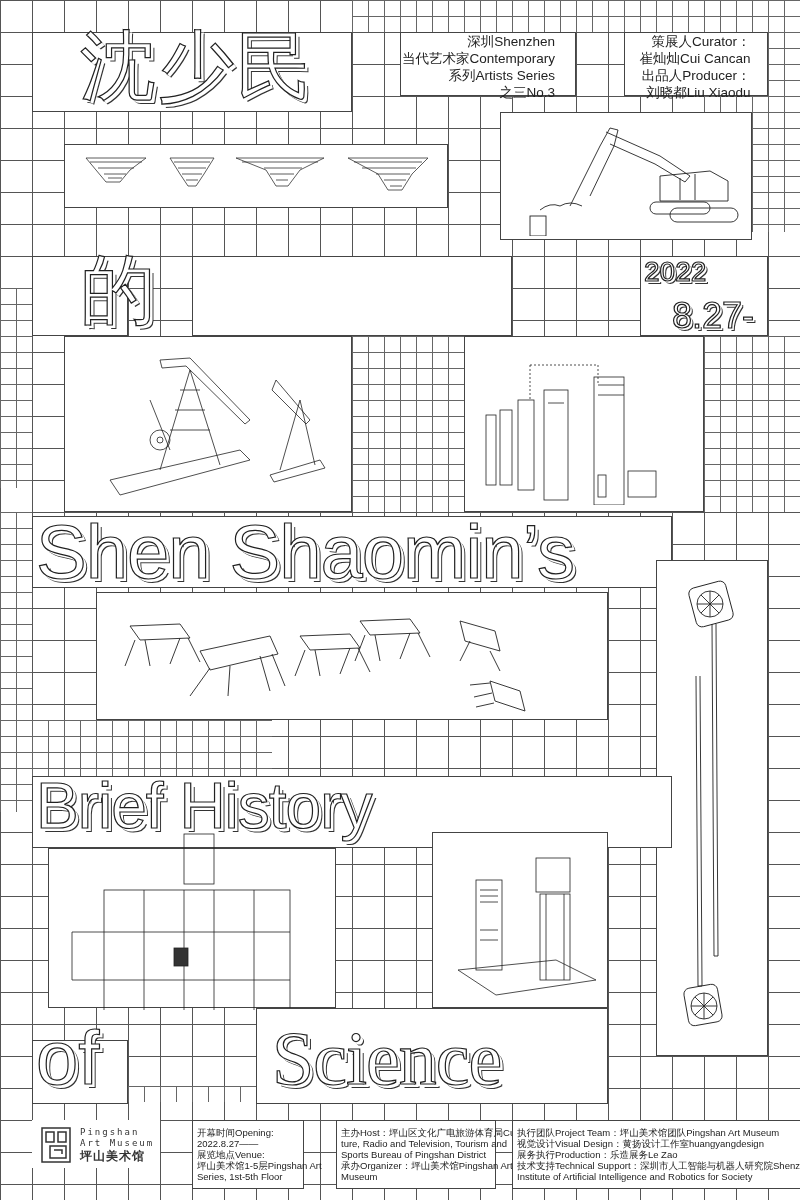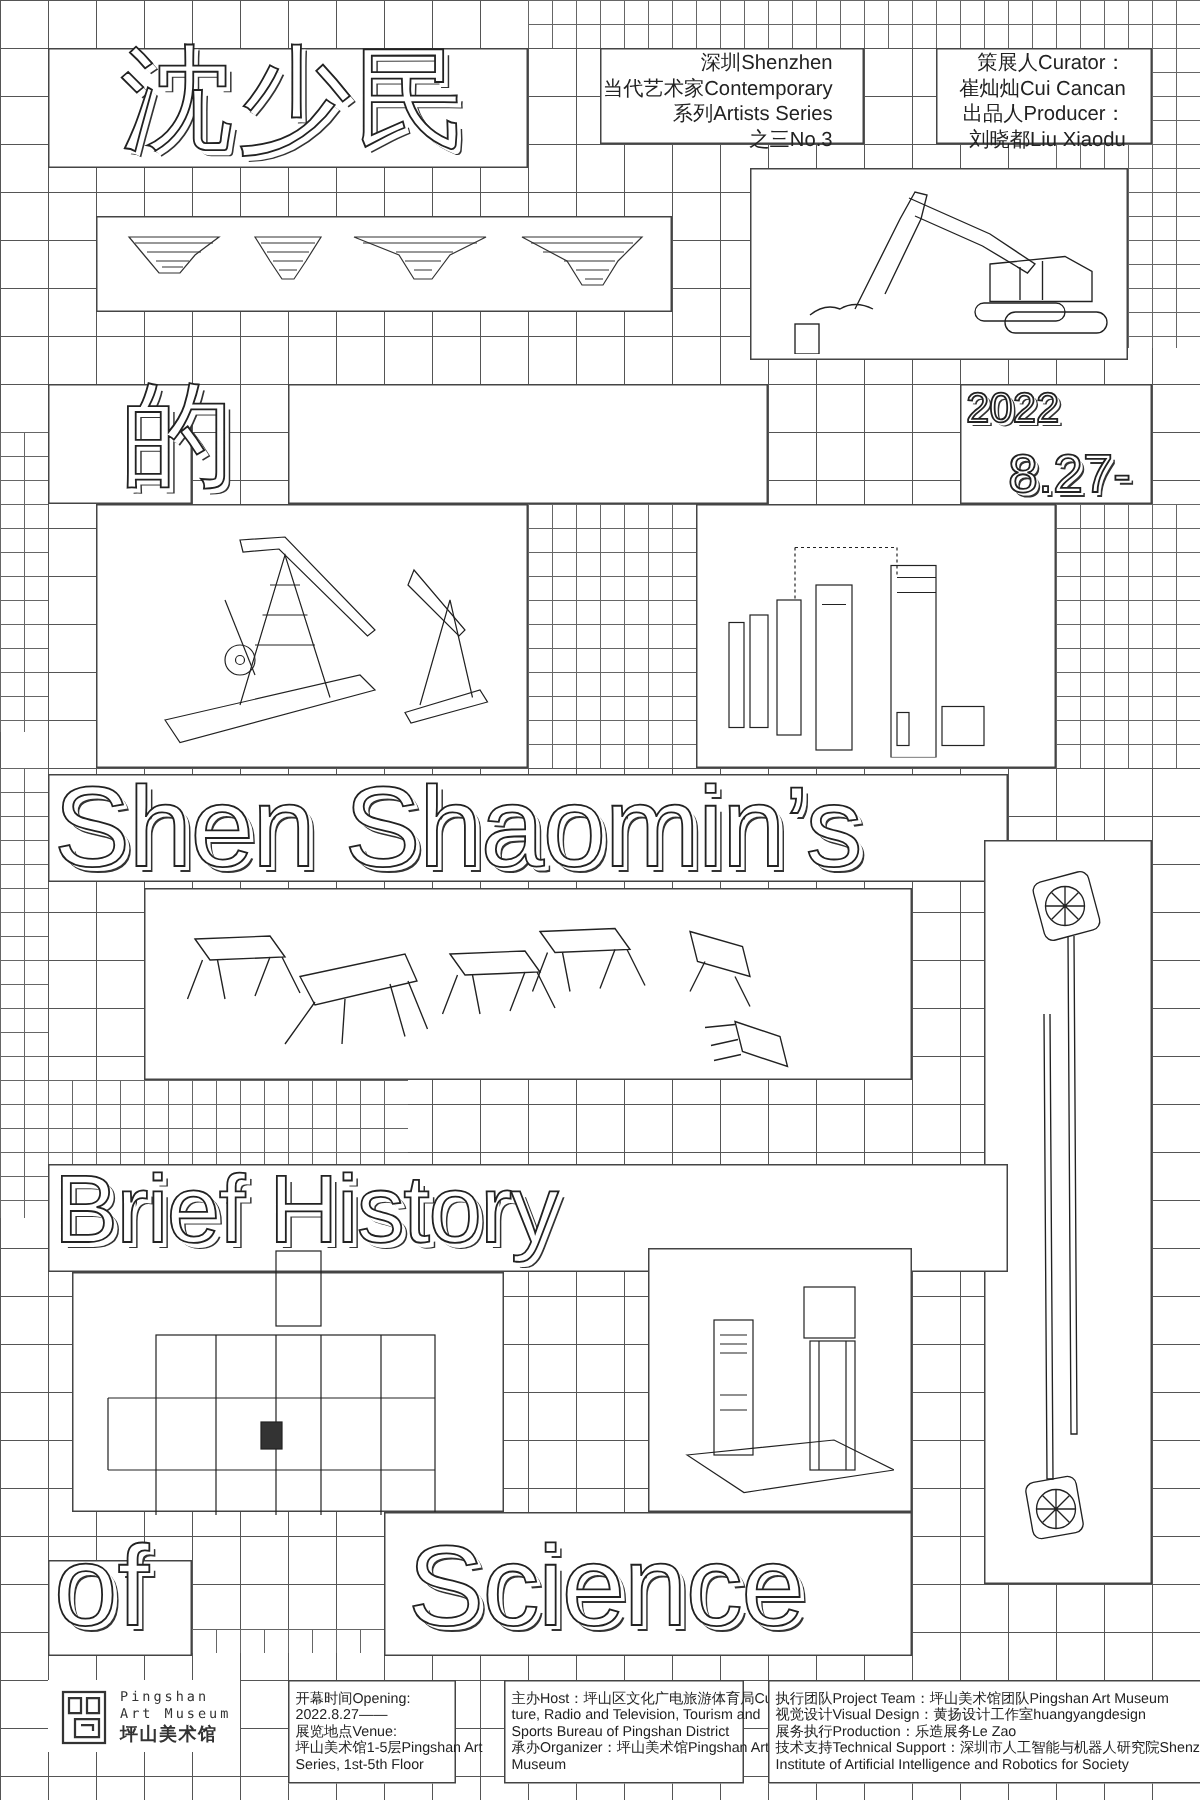--- a/index.html
+++ b/index.html
@@ -230,21 +230,21 @@
       <path d="M24 40 L42 40 M24 46 L42 46 M24 52 L42 52 M24 80 L42 80 M24 90 L42 90"></path>
       <rect x="80" y="8" width="34" height="34"></rect>
       <rect x="84" y="44" width="30" height="86"></rect>
       <path d="M90 44 L90 130 M108 44 L108 130"></path>
     </svg>
   </div>
 
   <div class="box" style="left:32px;top:1040px;width:96px;height:64px;"></div>
   <div class="box" style="left:256px;top:1008px;width:352px;height:96px;"></div>
   <div class="outline-text" style="left:36px;top:1020px;font-size:76px;">of</div>
-  <div class="outline-text" style="left:272px;top:1020px;font-size:76px;letter-spacing:-1px;">Science</div>
+  <div class="outline-text" style="left:272px;top:1020px;font-size:76px;letter-spacing:-1px;font-family:Liberation Serif, serif;">Science</div>
 
   <div class="box" style="left:32px;top:1120px;width:128px;height:48px;border:none;"></div>
   <div class="illus" style="left:40px;top:1126px;">
     <svg width="32" height="38" viewBox="0 0 32 38" fill="none" stroke="#333" stroke-width="1.5">
       <rect x="2" y="2" width="28" height="34"></rect>
       <path d="M6 6 L14 6 L14 16 L6 16 Z M18 6 L26 6 L26 16 L18 16 Z M10 20 L26 20 L26 32 L10 32 Z M14 24 L22 24 L22 28"></path>
     </svg>
   </div>
   <div style="position:absolute;left:80px;top:1127px;font-size:9px;line-height:11px;letter-spacing:2px;font-family:'DejaVu Sans Mono',monospace;color:#333;">
     <div>Pingshan</div>

